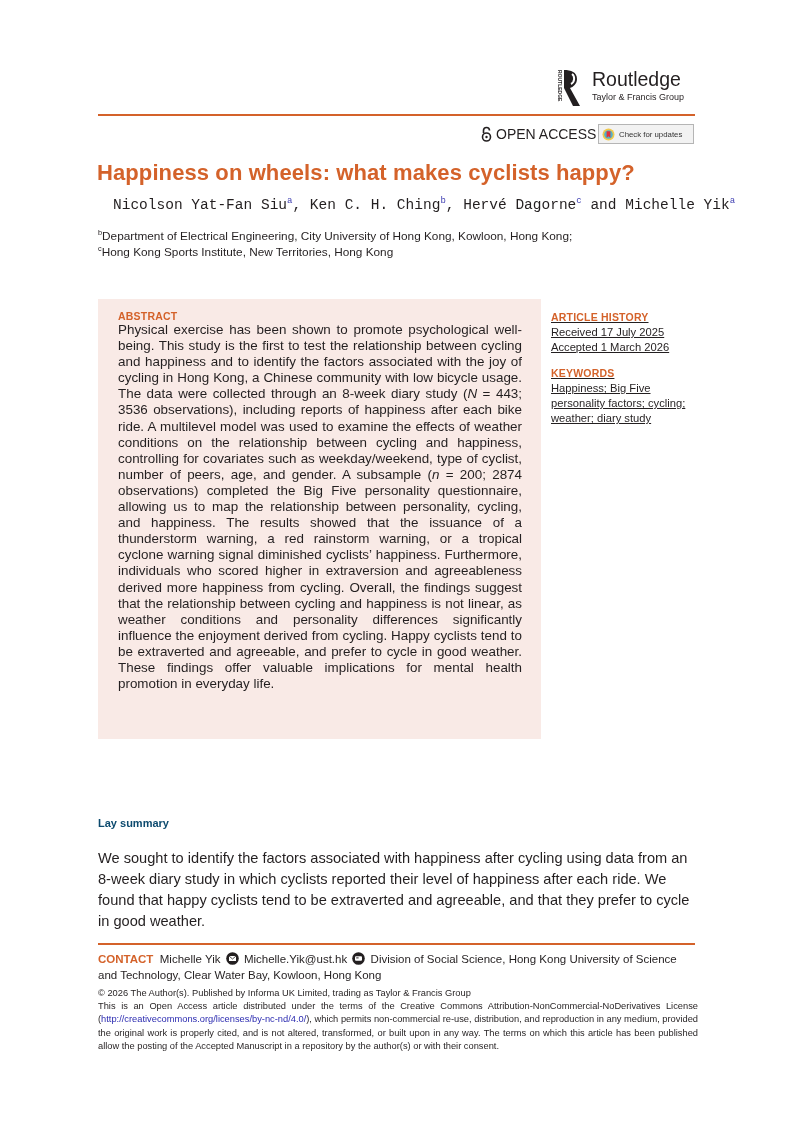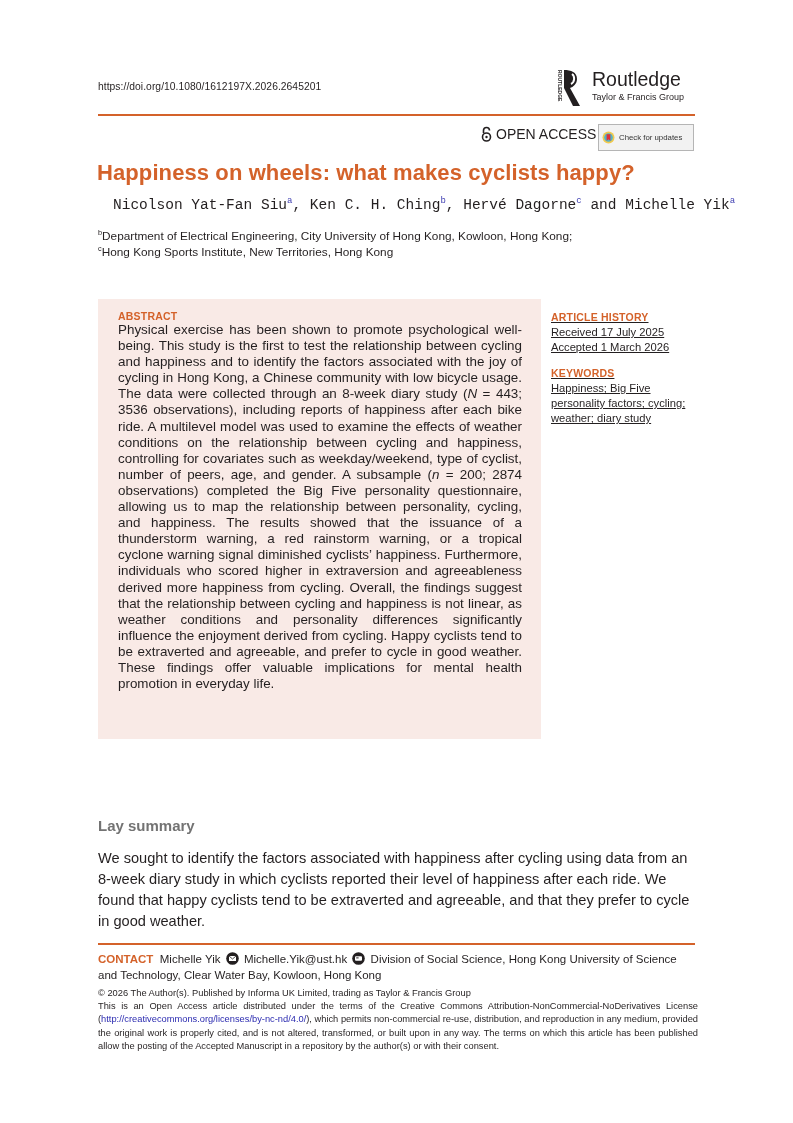--- a/index.html
+++ b/index.html
@@ -10,50 +10,49 @@
   .logo { left: 553px; top: 68px; width: 145px; height: 40px; }
   .logo-mark { position: absolute; left: 0; top: 0; width: 34px; height: 40px; }
   .logo-vtext { position: absolute; left: 1px; top: 2px; width: 9px; height: 36px; font-size: 5px; font-weight: bold; writing-mode: vertical-rl; letter-spacing: 0; color: #231f20; }
   .logo-name { position: absolute; left: 39px; top: 0px; font-size: 19.5px; color: #231f20; }
   .logo-sub { position: absolute; left: 39px; top: 24px; font-size: 9px; color: #231f20; white-space: nowrap; }
   .rule { left: 98px; width: 597px; height: 2px; background: #d4622a; }
   .rule-top { top: 114px; }
   .rule-contact { top: 943px; height: 1.5px; }
   .oa { left: 481px; top: 126px; font-size: 14px; color: #231f20; white-space: nowrap; display: flex; align-items: center; gap: 4px; }
   .oa-icon { width: 11px; height: 16px; }
-  .cfu { left: 598px; top: 124px; width: 96px; height: 27px; border: 1px solid #b5b5b5; background: #f2f2f2; box-sizing: border-box; display: flex; align-items: center; gap: 4px; padding-left: 3px; }
+  .cfu { left: 598px; top: 124px; width: 96px; height: 20px; border: 1px solid #b5b5b5; background: #f2f2f2; box-sizing: border-box; display: flex; align-items: center; gap: 4px; padding-left: 3px; }
   .cfu-icon { width: 13px; height: 13px; }
   .cfu-text { font-size: 7.8px; color: #333; white-space: nowrap; }
   .title { left: 97px; top: 160px; font-size: 22px; font-weight: bold; color: #d4622a; white-space: nowrap; letter-spacing: 0.1px; }
   .authors { left: 113px; top: 197px; font-size: 14.5px; color: #231f20; white-space: nowrap; font-family: Liberation Mono, monospace; }
   .authors sup, .affil sup { font-size: 0.62em; vertical-align: super; line-height: 0; }
   sup.aff-link { color: #3b3bb0; }
   .affil { left: 98px; top: 228px; font-size: 11.8px; line-height: 16px; color: #231f20; }
   .affil div { white-space: nowrap; }
   .abstract-box { left: 98px; top: 299px; width: 443px; height: 440px; background: #f9eae6; }
   .abs-head { position: absolute; left: 20px; top: 11px; font-size: 10.5px; font-weight: bold; color: #d4622a; letter-spacing: 0.2px; }
   .abs-text { position: absolute; left: 20px; top: 23px; width: 404px; font-size: 13.4px; line-height: 16.1px; text-align: justify; color: #231f20; }
   .abs-text i { font-style: italic; }
   .side { left: 551px; top: 310px; width: 150px; font-size: 11.2px; line-height: 15px; color: #231f20; text-decoration: underline; }
   .side-head { font-size: 10.5px; font-weight: bold; color: #d4622a; letter-spacing: 0.2px; }
   .side-gap { height: 11px; }
-  .lay-head { left: 98px; top: 817px; font-size: 15px; font-weight: bold; color: #737373; }
+  .lay-head { left: 98px; top: 817px; font-size: 11px; font-weight: bold; color: #0c4a6e; }
   .lay-text { left: 98px; top: 848px; width: 597px; font-size: 14.6px; line-height: 21px; color: #231f20; }
   .contact { left: 98px; top: 951px; width: 597px; font-size: 11.5px; line-height: 16px; color: #231f20; }
   .contact .lbl { color: #d4622a; font-weight: bold; }
   .ico { display: inline-block; width: 13px; height: 13px; vertical-align: -2px; margin: 0 2px; }
   .copyright { left: 98px; top: 987px; width: 600px; font-size: 9.3px; line-height: 13.2px; color: #231f20; }
   .copyright .lic { text-align: justify; }
   .copyright a { color: #2b2bb0; text-decoration: none; }
 </style>
 </head>
 <body>
 
 <div class="abs journal">
-  <div>https://doi.org/10.1080/1612197X.2026.2645201</div>
 </div>
 
 <div class="abs logo">
   <div class="logo-vtext">ROUTLEDGE</div>
   <svg class="logo-mark" viewBox="0 0 34 40">
     <path d="M11 2 C18 2 24 4 24 11 C24 16 20 19 17 20 L27 38 L20 38 L11 20 Z" fill="#231f20"></path>
     <path d="M19 6 C22 8 22 14 18 16" fill="none" stroke="#fff" stroke-width="2"></path>
   </svg>
   <div class="logo-name">Routledge</div>
   <div class="logo-sub">Taylor &amp; Francis Group</div>

